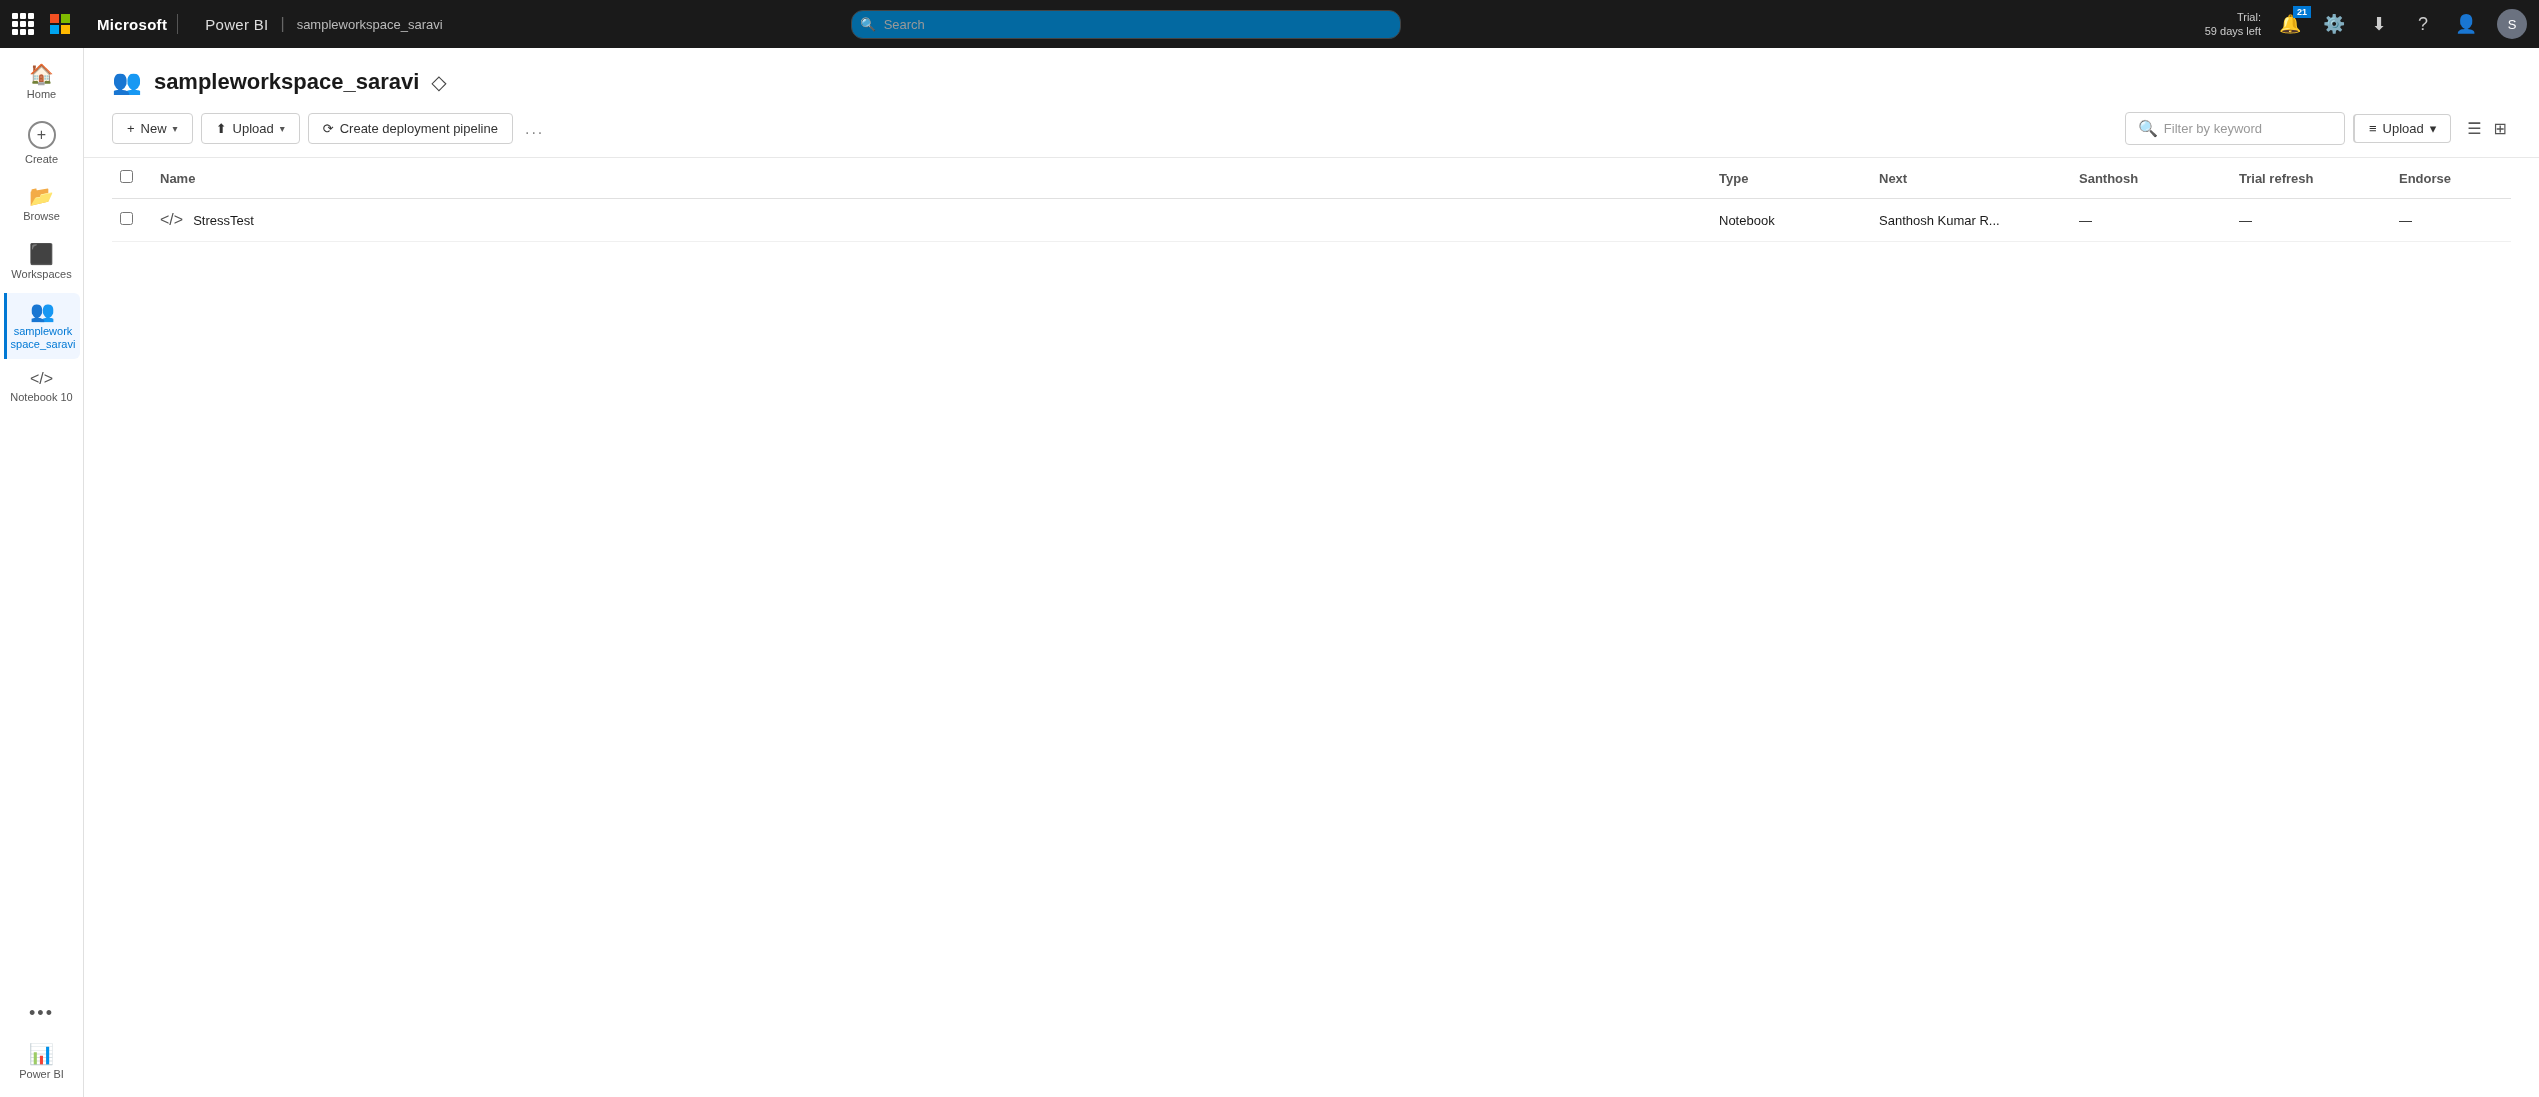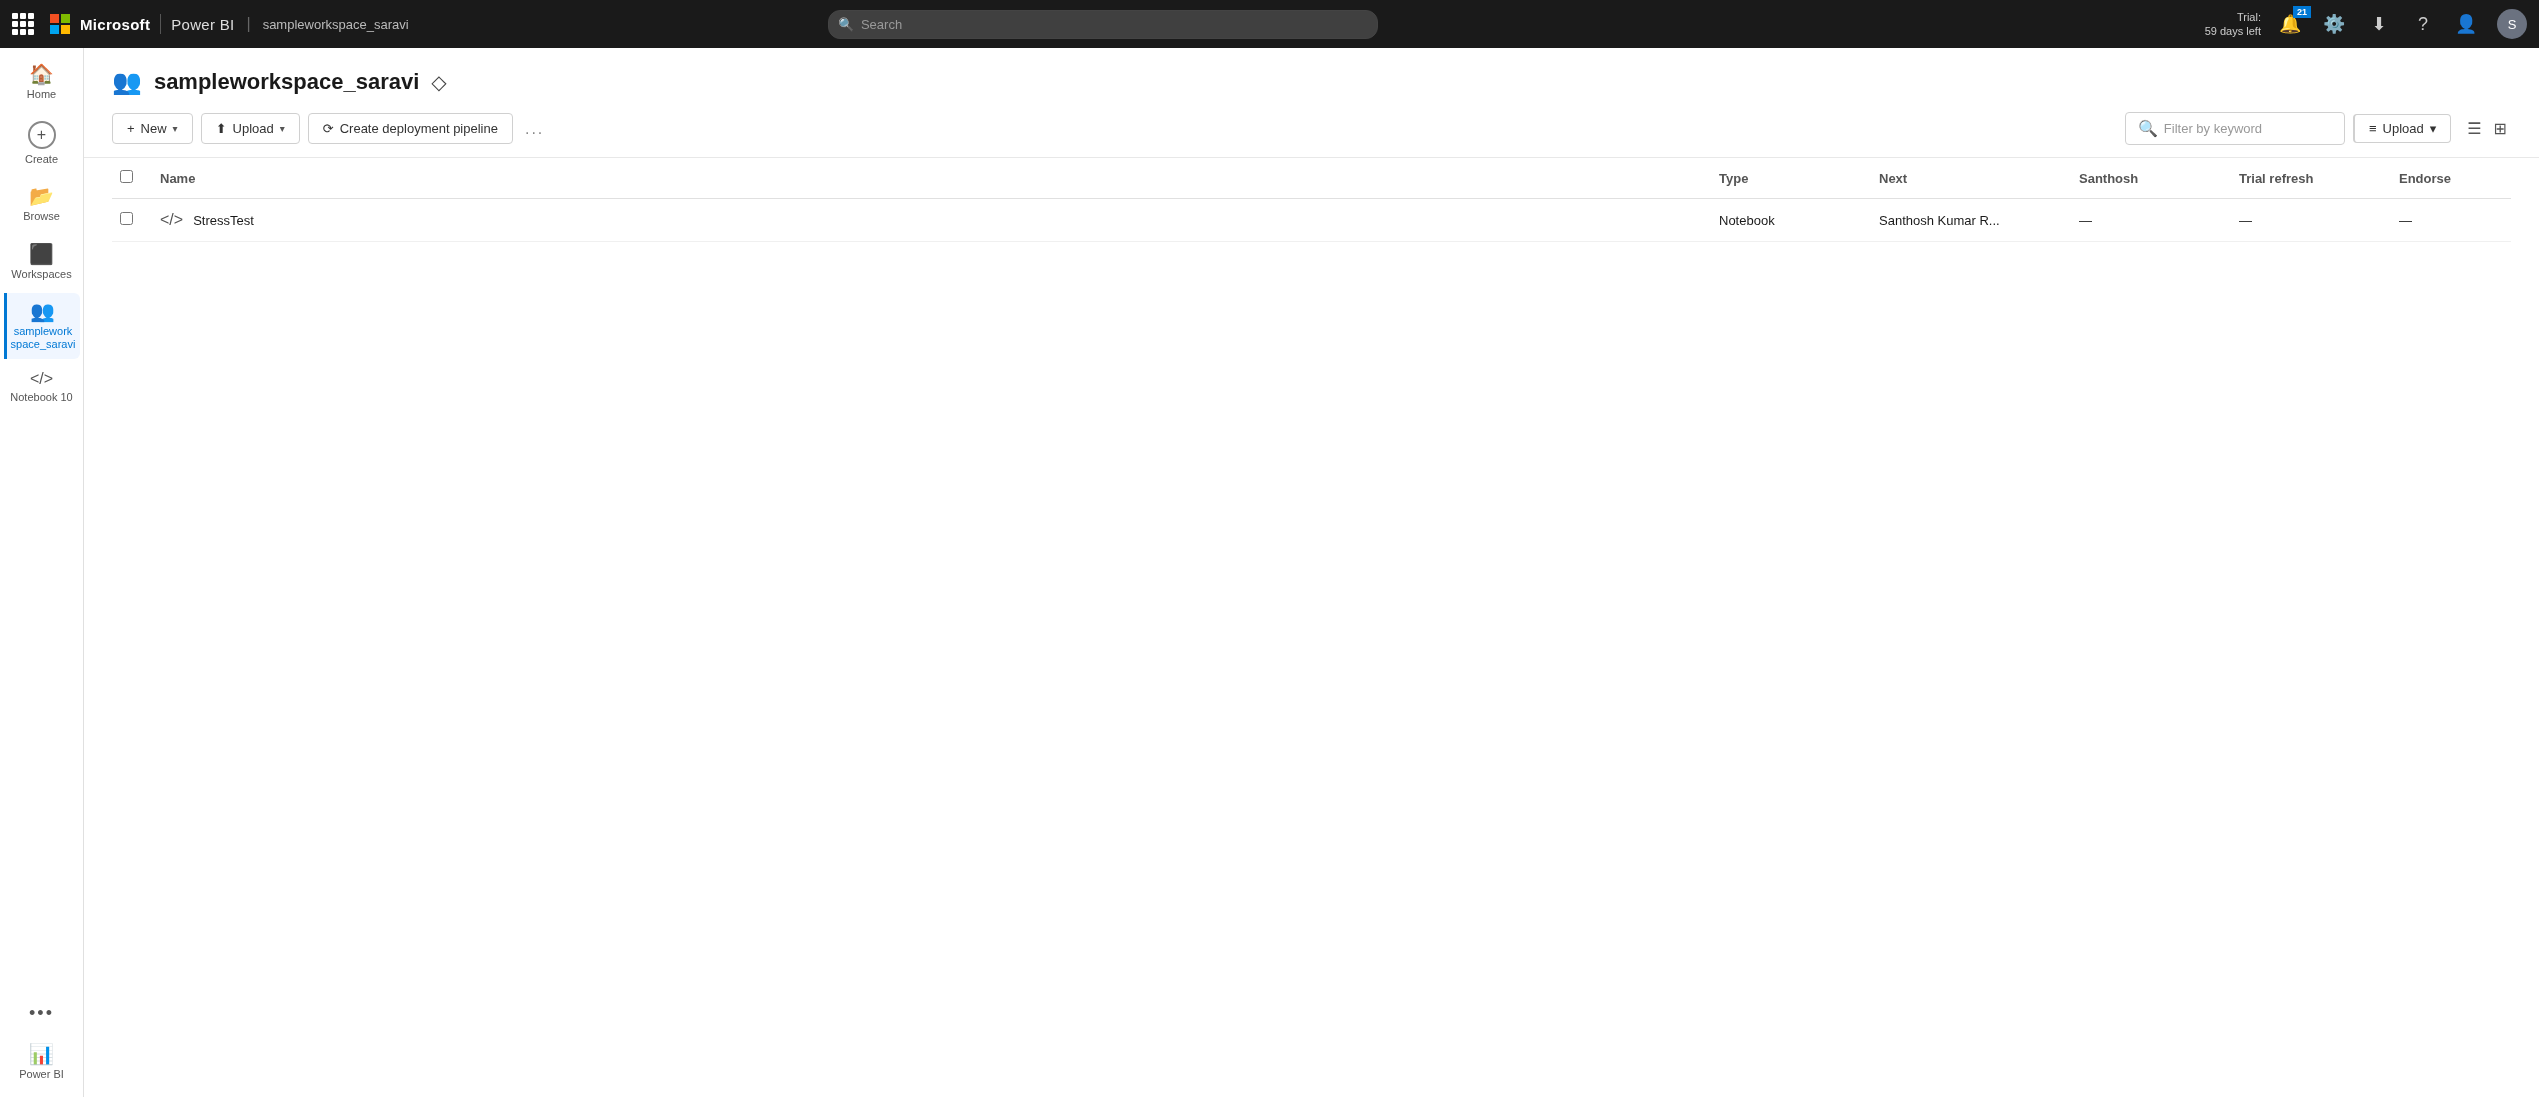--- a/index.html
+++ b/index.html
@@ -41,34 +41,35 @@
     }
     .ms-logo span:nth-child(1) { background: #f25022; }
     .ms-logo span:nth-child(2) { background: #7fba00; }
     .ms-logo span:nth-child(3) { background: #00a4ef; }
     .ms-logo span:nth-child(4) { background: #ffb900; }
     .brand-name {
       font-size: 15px;
       font-weight: 600;
       color: white;
       letter-spacing: 0.3px;
+      margin-left: 17px;
     }
     .brand-divider {
       width: 1px;
       height: 20px;
       background: #555;
     }
     .topbar-search {
       flex: 1;
       max-width: 550px;
       margin: 0 auto;
     }
     .topbar-search input {
       width: 100%;
-      background: #404040;
+      background: #0369a1;
       border: 1px solid #444;
       border-radius: 12px;
       color: white;
       padding: 6px 12px 6px 32px;
       font-size: 13px;
       outline: none;
     }
     .topbar-search input::placeholder { color: #999; }
     .search-wrap {
       position: relative;

